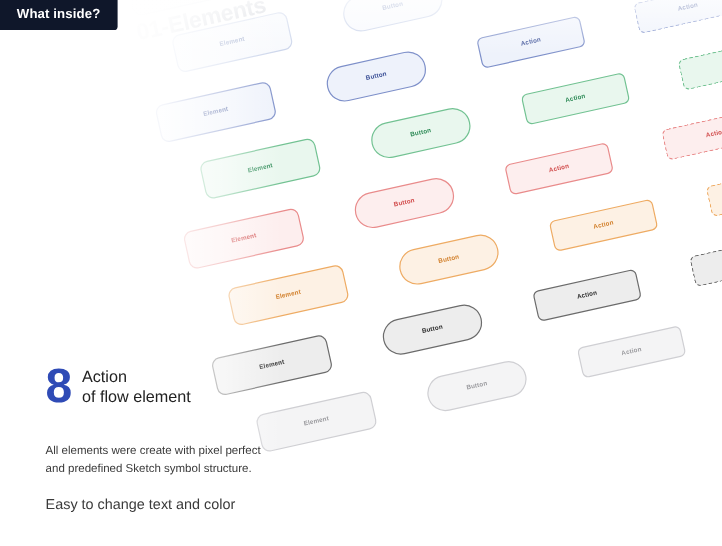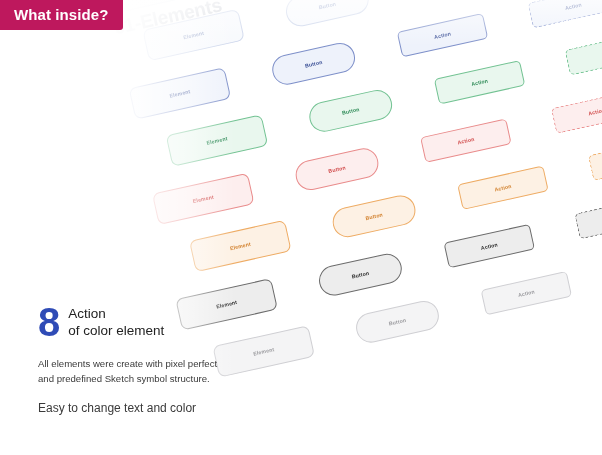--- a/index.html
+++ b/index.html
@@ -7,22 +7,22 @@
     width:602px;height:455px;overflow:hidden;position:relative;
     background:#ffffff;
     font-family:"Liberation Sans", sans-serif;
     -webkit-font-smoothing:antialiased;
   }
 
   
   .badge{
     position:absolute;left:0;top:0;
     padding:6px 14px 7px 14px;
-    background:#be185d;color:#ffffff;
-    font-size:15px;font-weight:700;letter-spacing:.1px;
+    background:#0f172a;color:#ffffff;
+    font-size:11px;font-weight:700;letter-spacing:.1px;
     border-bottom-right-radius:3px;
     z-index:40;
   }
 
   
   .canvas{
     position:absolute;left:0;top:0;width:602px;height:455px;
     overflow:hidden;z-index:5;
   }
   .grid{
@@ -63,21 +63,21 @@
   .copy{
     position:absolute;left:38px;top:305px;width:180px;z-index:35;
   }
   .headline{display:flex;align-items:center;gap:9px;}
   .bignum{
     font-size:40px;font-weight:700;color:#2f4bb6;line-height:.88;
     letter-spacing:-1px;
   }
   .htext{font-size:13.5px;color:#222;line-height:1.25;font-weight:400;}
   .para{
-    margin-top:17px;font-size:9.6px;line-height:1.55;color:#3a3a3a;
+    margin-top:29px;font-size:9.6px;line-height:1.55;color:#3a3a3a;
   }
   .para2{margin-top:12px;font-size:12px;line-height:1.55;color:#3a3a3a;}
 
   
   .fade-left{
     position:absolute;left:0;top:0;width:235px;height:455px;z-index:30;
     background:linear-gradient(to right,
       rgba(255,255,255,1) 0%,
       rgba(255,255,255,1) 38%,
       rgba(255,255,255,.92) 58%,
@@ -198,18 +198,18 @@
 <div class="fade-bottom"></div>
 <div class="fade-left"></div>
 
 <div class="badge">What inside?</div>
 
 <div class="copy">
   <div class="headline">
     <div class="bignum">8</div>
     <div class="htext">
       <div>Action</div>
-      <div>of color element</div>
+      <div>of flow element</div>
     </div>
   </div>
   <div class="para">All elements were create with pixel perfect and predefined Sketch symbol structure.</div>
   <div class="para2">Easy to change text and color</div>
 </div>
 
 </body></html>

